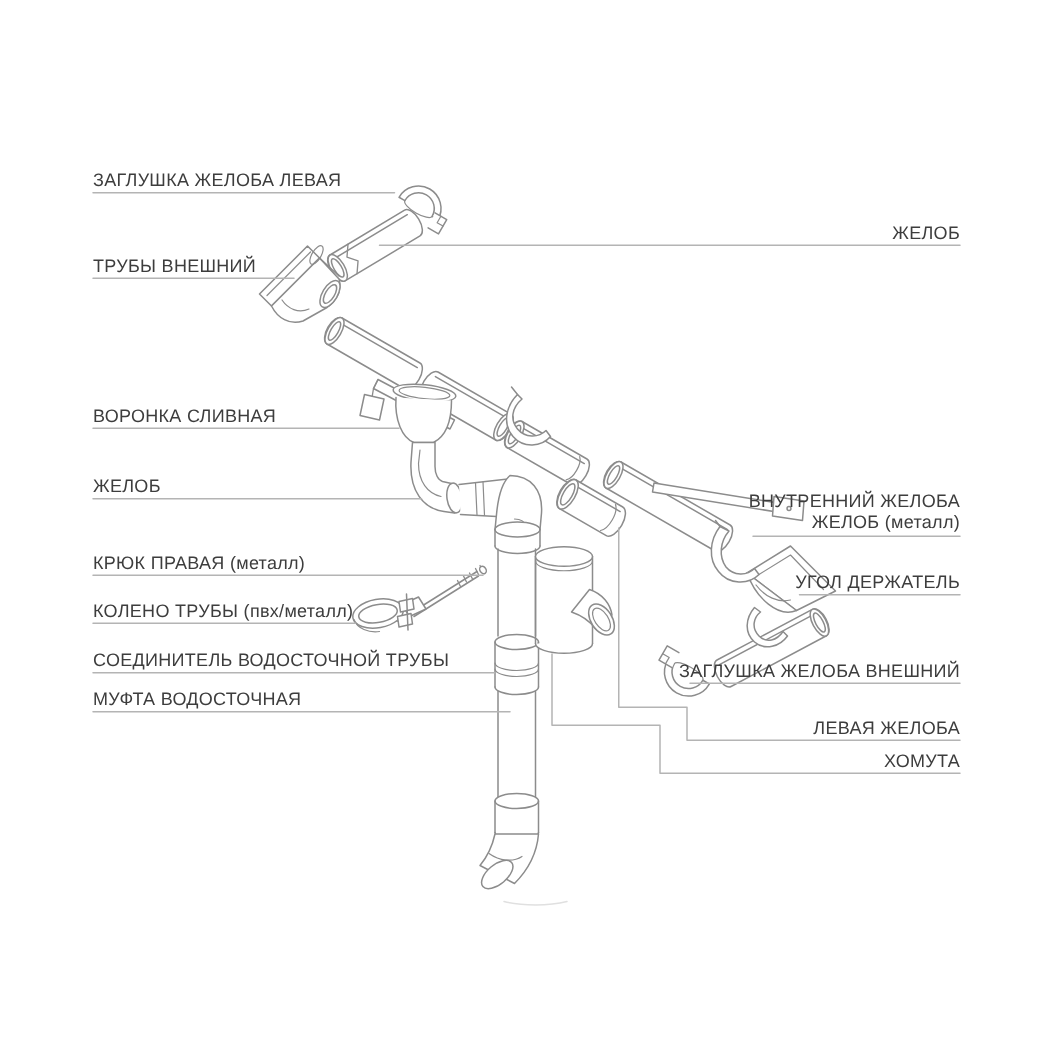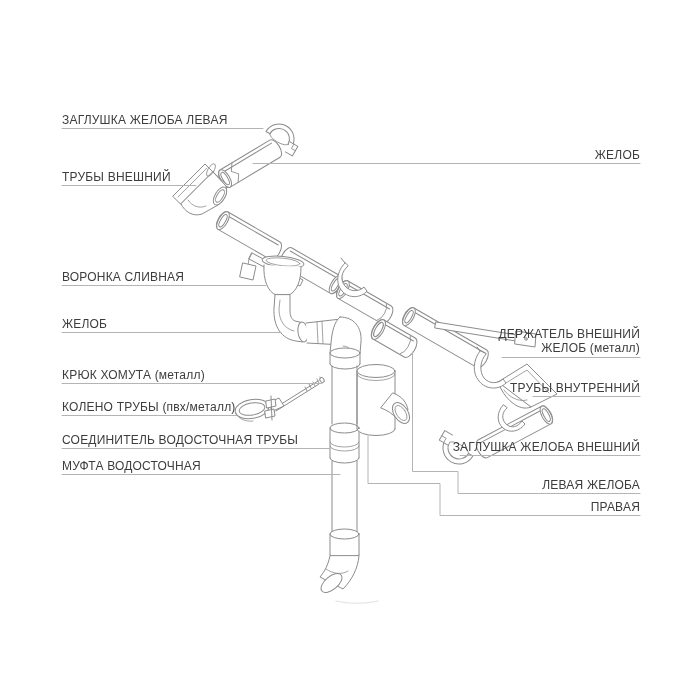--- a/index.html
+++ b/index.html
@@ -211,25 +211,25 @@
       <path d="M412.5,352 V471.5 H458 V493.5 H640"></path>
       <path d="M368,436 V483.5 H440 V515.5 H640"></path>
     </g>
   </g>
 </svg>
 
 <div class="lbl" style="left:62px;top:113px">ЗАГЛУШКА ЖЕЛОБА ЛЕВАЯ</div>
 <div class="lbl" style="left:62px;top:170px">ТРУБЫ ВНЕШНИЙ</div>
 <div class="lbl" style="left:62px;top:270px">ВОРОНКА СЛИВНАЯ</div>
 <div class="lbl" style="left:62px;top:317px">ЖЕЛОБ</div>
-<div class="lbl" style="left:62px;top:368px">КРЮК ХОМУТА (металл)</div>
+<div class="lbl" style="left:62px;top:368px">КРЮК ПРАВАЯ (металл)</div>
 <div class="lbl" style="left:62px;top:400px">КОЛЕНО ТРУБЫ (пвх/металл)</div>
-<div class="lbl" style="left:62px;top:433px">СОЕДИНИТЕЛЬ ВОДОСТОЧНАЯ ТРУБЫ</div>
+<div class="lbl" style="left:62px;top:433px">СОЕДИНИТЕЛЬ ВОДОСТОЧНОЙ ТРУБЫ</div>
 <div class="lbl" style="left:62px;top:459px">МУФТА ВОДОСТОЧНАЯ</div>
 <div class="lbl right" style="right:60px;top:148px">ЖЕЛОБ</div>
 <div class="lbl right" style="right:60px;top:327px">
-  <span>ДЕРЖАТЕЛЬ ВНЕШНИЙ</span><br>
+  <span>ВНУТРЕННИЙ ЖЕЛОБА</span><br>
   <span>ЖЕЛОБ (металл)</span>
 </div>
-<div class="lbl right" style="right:60px;top:381px">ТРУБЫ ВНУТРЕННИЙ</div>
+<div class="lbl right" style="right:60px;top:381px">УГОЛ ДЕРЖАТЕЛЬ</div>
 <div class="lbl right" style="right:60px;top:440px">ЗАГЛУШКА ЖЕЛОБА ВНЕШНИЙ</div>
 <div class="lbl right" style="right:60px;top:478px">ЛЕВАЯ ЖЕЛОБА</div>
-<div class="lbl right" style="right:60px;top:500px">ПРАВАЯ</div>
+<div class="lbl right" style="right:60px;top:500px">ХОМУТА</div>
 
 </body></html>

